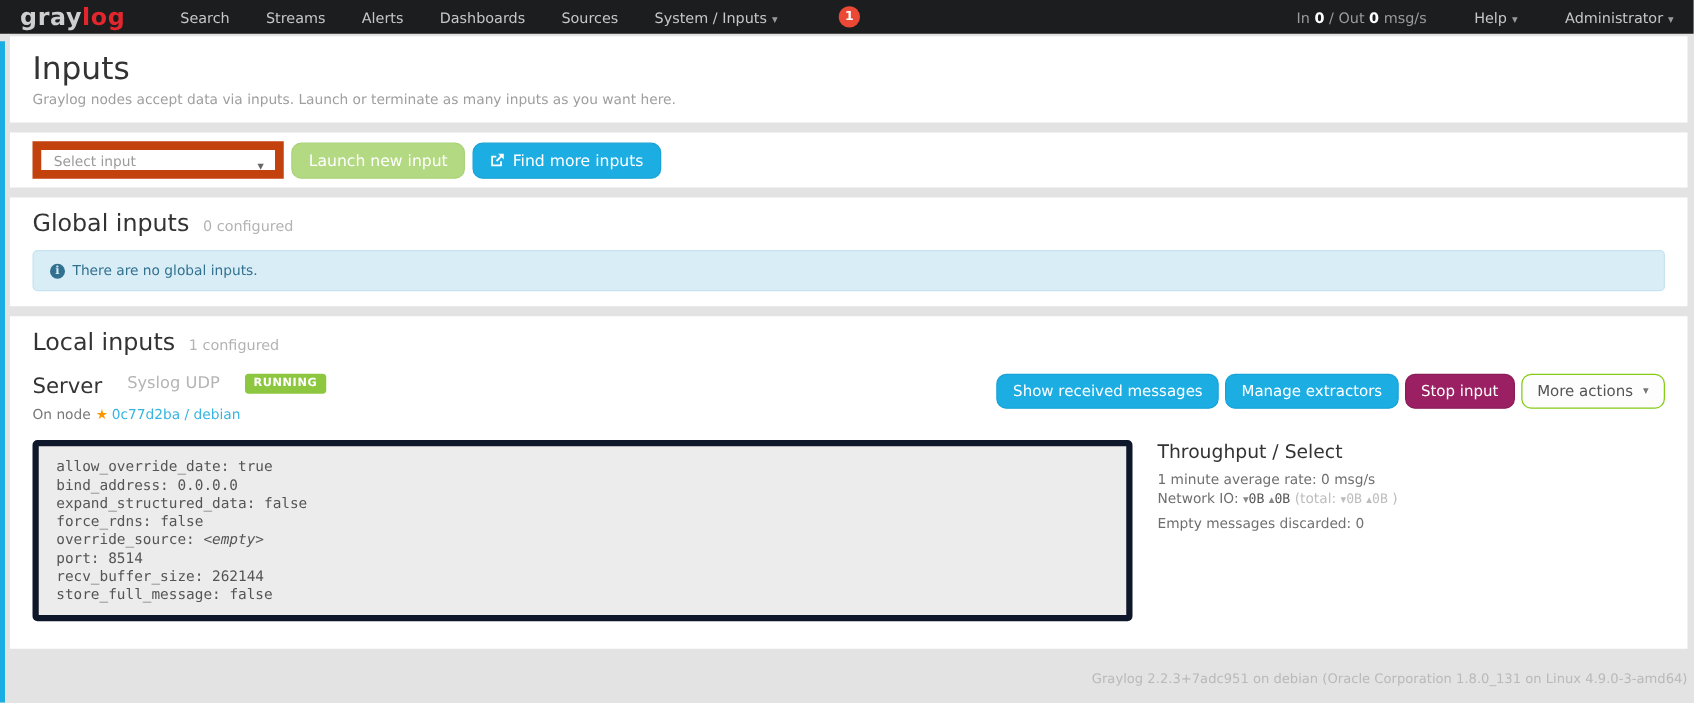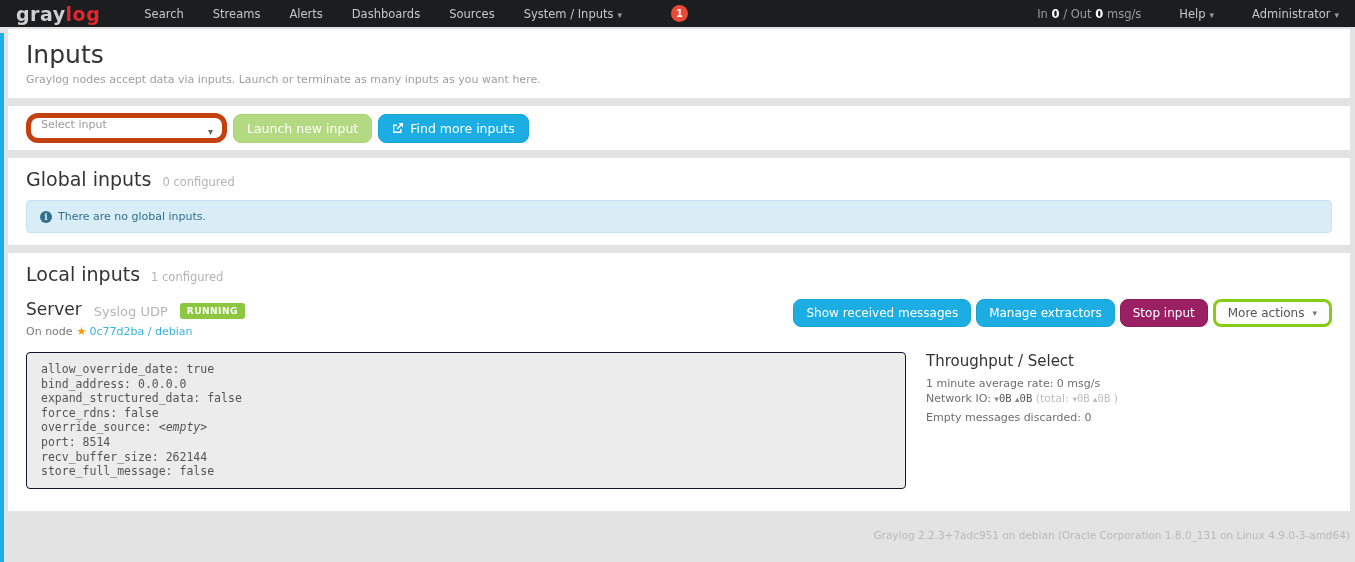--- a/index.html
+++ b/index.html
@@ -32,69 +32,69 @@
   
   .content { margin:2px 5px 0 8px; }
   .panel { background:#fff; margin-bottom:8px; }
   .panel-header { padding:11px 18px 12px; }
   .page-title { font-size:25px; font-weight:400; color:#333; line-height:30px; }
   .page-desc { font-size:11px; color:#9e9e9e; margin-top:3px; }
   
   .panel-launcher { height:44px; padding:7px 18px; display:flex; align-items:center; gap:6px; }
   .select-box {
     position:relative; width:201px; height:30px; background:#fff;
-    border:5px solid #c2410c; border-radius:12px; display:flex; align-items:flex-start;
+    border:7px solid #c2410c; border-radius:0; display:flex; align-items:flex-end;
     padding:0 24px 0 10px; cursor:pointer;
   }
   .select-box .sel-text { color:#9a9a9a; font-size:11px; }
   .select-box .sel-caret { position:absolute; right:9px; top:8px; font-size:10px; color:#666; }
   .btn {
     height:29px; padding:0 13px; border-radius:8px; font-size:12.5px;
     border:1px solid transparent; color:#fff; cursor:pointer;
     font-family:inherit; display:inline-flex; align-items:center; gap:6px; white-space:nowrap;
   }
   .btn-green   { background:#b3d982; border-color:#aad377; cursor:not-allowed; }
   .btn-blue    { background:#1caee3; border-color:#17a3d6; }
   .btn-magenta { background:#9b2063; border-color:#8a1c58; }
-  .btn-default { background:#fdfdfd; border:3px solid #84cc16; color:#555; }
+  .btn-default { background:#fdfdfd; border:1px solid #84cc16; color:#555; }
   .btn-default .caret { font-size:9px; color:#777; margin-left:2px; }
   .btn-sm { height:28px; font-size:12px; padding:0 12px; }
   .ext-icon { width:12px; height:12px; display:inline-block; }
   
   .section-pad { padding:10px 18px 12px; }
   .sec-title-row { display:flex; align-items:baseline; margin-bottom:10px; }
   .sec-title { font-size:19px; font-weight:400; color:#333; }
   .sec-count { font-size:11.5px; color:#b3b3b3; margin-left:11px; }
   
   .alert-info {
     background:#d9edf7; border:1px solid #c5e3f0; border-radius:4px;
     padding:9px 13px; color:#31708f; font-size:11px; display:flex; align-items:center; gap:6px;
   }
   .info-icon {
     width:12px; height:12px; border-radius:50%; background:#31708f; color:#d9edf7;
     font-size:9px; font-weight:bold; text-align:center; line-height:12px; flex:none;
     font-family:"DejaVu Serif","Liberation Serif",serif;
   }
   
   .input-head-row { display:flex; align-items:flex-start; justify-content:space-between; margin-top:2px; }
-  .input-title-row { display:flex; align-items:flex-end; gap:12px; }
+  .input-title-row { display:flex; align-items:flex-start; gap:20px; }
   .input-name { font-size:17px; font-weight:400; color:#333; }
   .input-type { font-size:13px; color:#b5b5b5; }
   .status-badge {
     background:#8dc63f; color:#fff; font-size:9px; font-weight:bold;
     padding:3px 7px; border-radius:3px; letter-spacing:.5px;
   }
   .node-line { font-size:11px; color:#777; margin-top:6px; }
   .star-icon { color:#ff9800; font-size:11px; margin:0 3px 0 4px; }
   .node-link { color:#35b4e0; text-decoration:none; cursor:pointer; }
   .btn-row { display:flex; gap:5px; }
   
   .detail-row { display:flex; margin-top:14px; }
   .config-well {
-    width:880px; background:#ececec; border:1px solid #0f172a; border-radius:4px;
+    width:880px; background:#ececec; border:5px solid #0f172a; border-radius:4px;
     padding:9px 14px; font-family:"DejaVu Sans Mono","Liberation Mono",monospace;
     font-size:11.5px; color:#555; line-height:14.6px; flex:none;
   }
   .cfg-val.em { font-style:italic; }
   .metrics { margin-left:20px; flex:1; }
   .metrics-title { font-size:15px; font-weight:400; color:#333; margin-bottom:6px; }
   .metric-line { font-size:11px; color:#6e6e6e; line-height:15px; }
   .mono { font-family:"DejaVu Sans Mono","Liberation Mono",monospace; font-size:10.5px; color:#555; }
   .io-arrow { font-size:9px; color:#8a8a8a; }
   .io-total, .io-total .mono, .io-total .io-arrow { color:#bdbdbd; }

